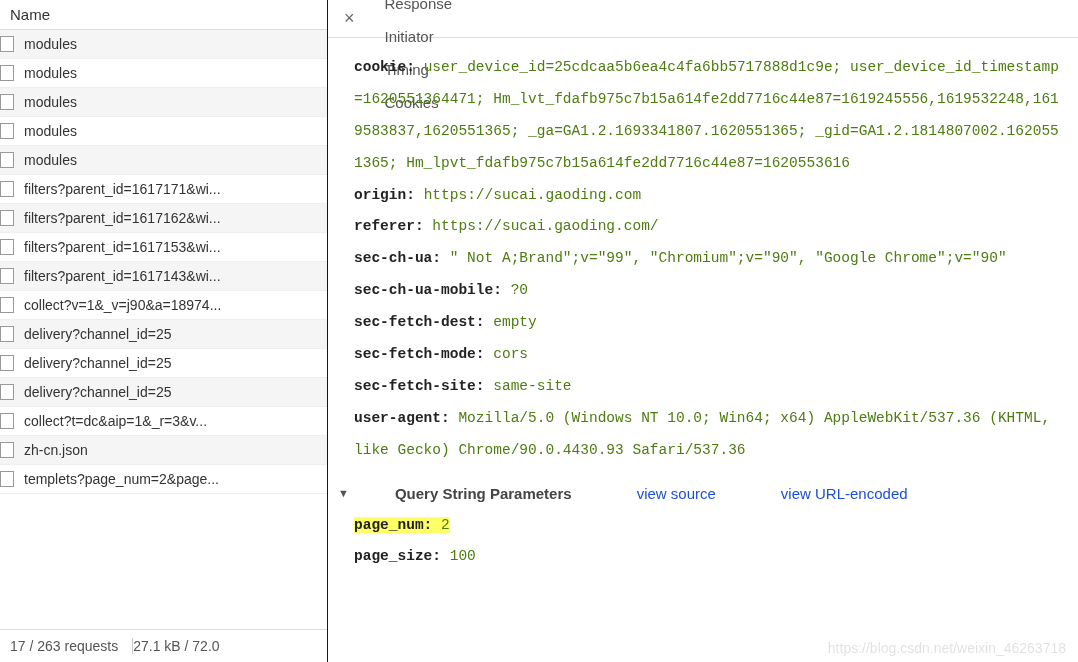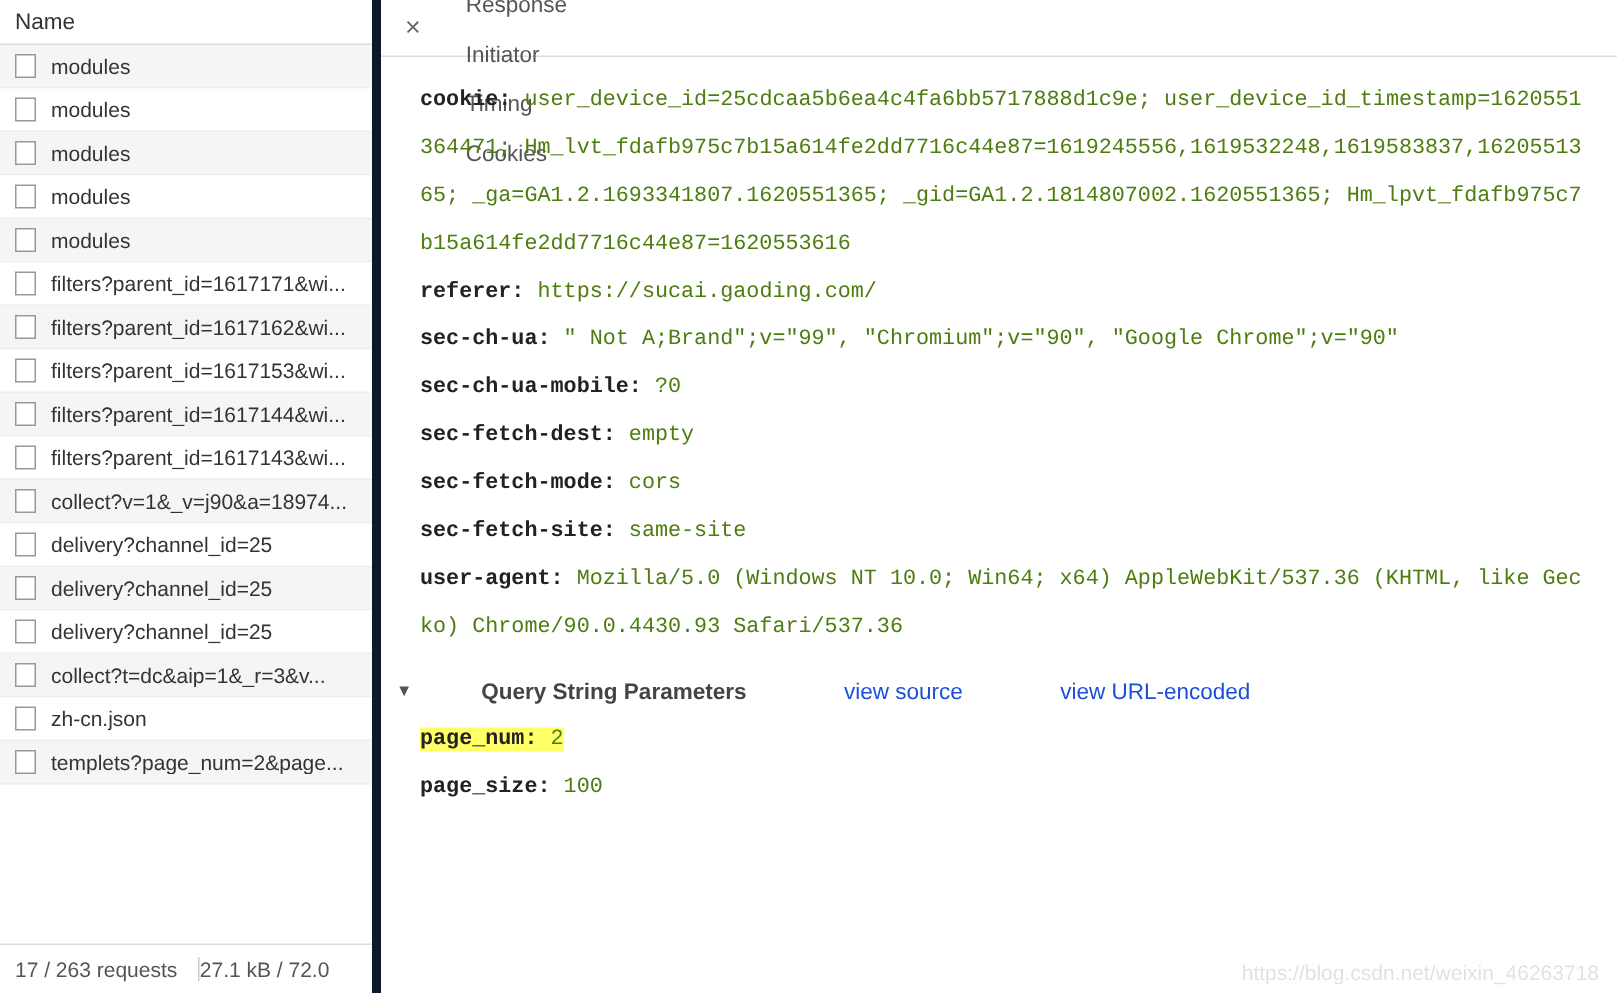--- a/index.html
+++ b/index.html
@@ -7,41 +7,41 @@
     font-family: "Segoe UI", Arial, sans-serif;
     font-size: 14px;
     color: #333;
     width: 1078px;
     height: 662px;
     overflow: hidden;
     display: flex;
     background: #fff;
   }
   .left-panel {
-    width: 254px;
-    border-right: 6px solid #0f172a;
+    width: 328px;
+    border-right: 1px solid #0f172a;
     display: flex;
     flex-direction: column;
     background: #fff;
     height: 100%;
   }
   .name-header {
     padding: 6px 10px;
     border-bottom: 1px solid #ddd;
     color: #333;
     font-size: 15px;
   }
   .request-list {
     flex: 1;
     overflow-y: auto;
   }
   .request-row {
     display: flex;
     align-items: center;
-    padding: 6px 10px;
+    padding: 6px 0;
     border-bottom: 1px solid #eee;
     white-space: nowrap;
     overflow: hidden;
     text-overflow: ellipsis;
     cursor: pointer;
     text-align: center;
   }
   .request-row:nth-child(odd) { background: #f5f5f5; }
   .request-row:nth-child(even) { background: #fff; }
   .request-row .doc-icon {
@@ -171,24 +171,20 @@
         <span class="doc-icon"></span>
         <span class="label">filters?parent_id=1617171&amp;wi...</span>
       </div>
       <div class="request-row">
         <span class="doc-icon"></span>
         <span class="label">filters?parent_id=1617162&amp;wi...</span>
       </div>
       <div class="request-row">
         <span class="doc-icon"></span>
         <span class="label">filters?parent_id=1617153&amp;wi...</span>
-      </div>
-      <div class="request-row">
-        <span class="doc-icon"></span>
-        <span class="label">filters?parent_id=1617144&amp;wi...</span>
       </div>
       <div class="request-row">
         <span class="doc-icon"></span>
         <span class="label">filters?parent_id=1617143&amp;wi...</span>
       </div>
       <div class="request-row">
         <span class="doc-icon"></span>
         <span class="label">collect?v=1&amp;_v=j90&amp;a=18974...</span>
       </div>
       <div class="request-row">
@@ -230,20 +226,21 @@
         <div class="tab">Preview</div>
         <div class="tab">Response</div>
         <div class="tab">Initiator</div>
         <div class="tab">Timing</div>
         <div class="tab">Cookies</div>
       </div>
   </div>
   <div class="content">
     <div id="headers-block">
         <div class="kv-row"><span class="k">cookie: </span><span class="v">user_device_id=25cdcaa5b6ea4c4fa6bb5717888d1c9e; user_device_id_timestamp=1620551364471; Hm_lvt_fdafb975c7b15a614fe2dd7716c44e87=1619245556,1619532248,1619583837,1620551365; _ga=GA1.2.1693341807.1620551365; _gid=GA1.2.1814807002.1620551365; Hm_lpvt_fdafb975c7b15a614fe2dd7716c44e87=1620553616</span></div>
+        <div class="kv-row"><span class="k">origin: </span><span class="v">https://sucai.gaoding.com</span></div>
         <div class="kv-row"><span class="k">referer: </span><span class="v">https://sucai.gaoding.com/</span></div>
         <div class="kv-row"><span class="k">sec-ch-ua: </span><span class="v">" Not A;Brand";v="99", "Chromium";v="90", "Google Chrome";v="90"</span></div>
         <div class="kv-row"><span class="k">sec-ch-ua-mobile: </span><span class="v">?0</span></div>
         <div class="kv-row"><span class="k">sec-fetch-dest: </span><span class="v">empty</span></div>
         <div class="kv-row"><span class="k">sec-fetch-mode: </span><span class="v">cors</span></div>
         <div class="kv-row"><span class="k">sec-fetch-site: </span><span class="v">same-site</span></div>
         <div class="kv-row"><span class="k">user-agent: </span><span class="v">Mozilla/5.0 (Windows NT 10.0; Win64; x64) AppleWebKit/537.36 (KHTML, like Gecko) Chrome/90.0.4430.93 Safari/537.36</span></div>
       </div>
 
     <div class="section">

